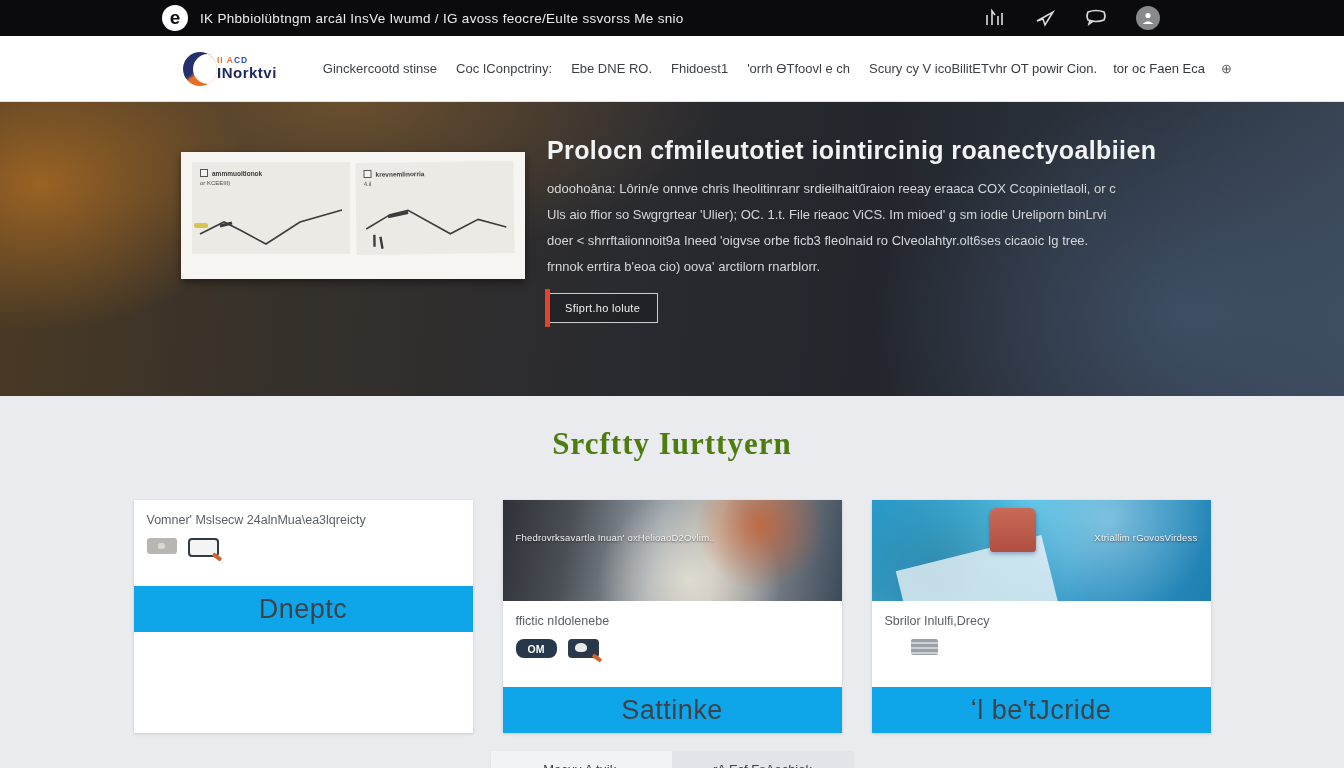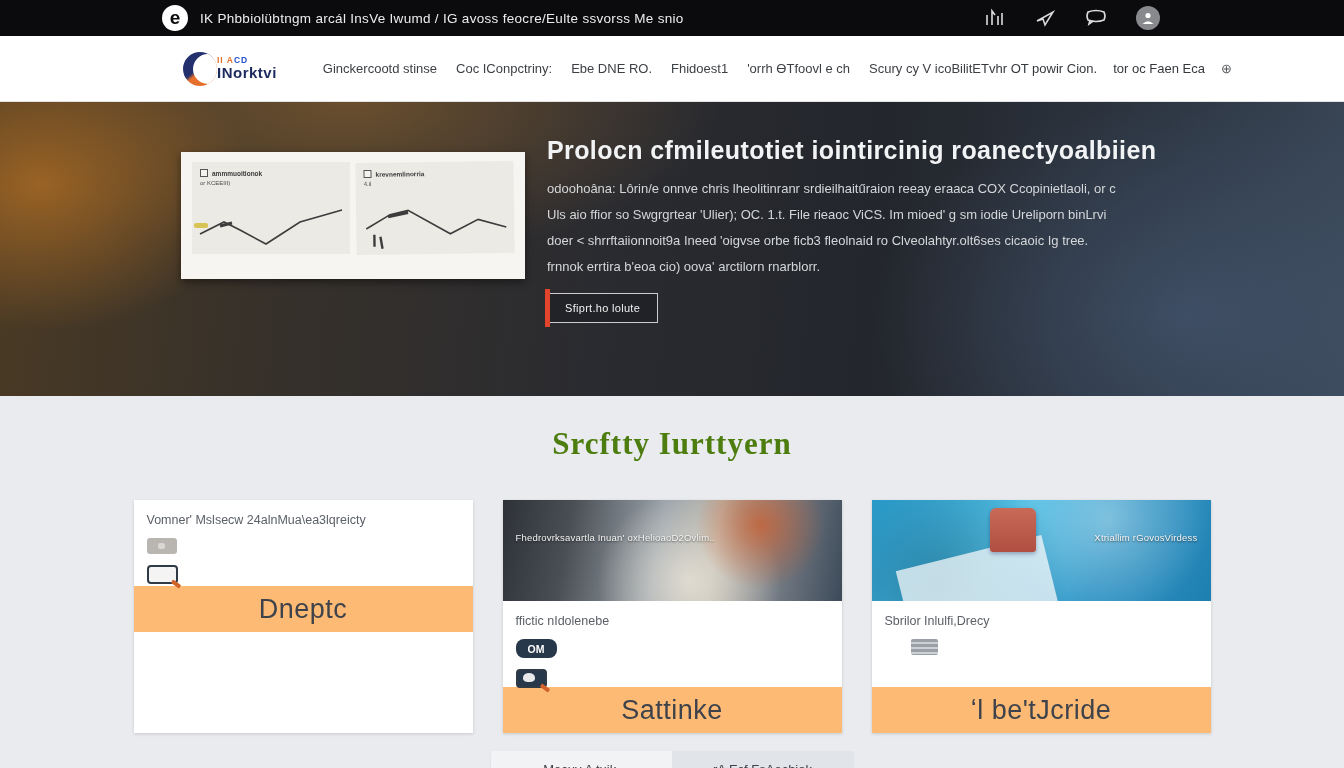--- a/index.html
+++ b/index.html
@@ -77,33 +77,33 @@
   .ci-3 { background:
       radial-gradient(circle at 70% 20%, rgba(255,255,255,.35), transparent 40%),
       radial-gradient(circle at 20% 85%, rgba(20,90,120,.55), transparent 45%),
       linear-gradient(120deg,#2a9fd0 0%,#58c4e8 38%,#3396c6 68%,#1d7eb0 100%); }
   .ci-3 .cap { position:absolute; left:118px; top:8px; width:46px; height:44px; background:linear-gradient(#c96a58,#b04f42); border-radius:6px 6px 3px 3px; box-shadow:0 2px 4px rgba(0,0,60,.3); }
   .ci-3 .paper { position:absolute; left:30px; top:52px; width:150px; height:70px; background:rgba(245,248,250,.75); transform:rotate(-14deg); }
   .ov { position:absolute; color:#f4f4f4; font-size:9.5px; text-shadow:0 1px 2px rgba(0,0,0,.55); letter-spacing:.2px; }
   .ov-l { left:13px; top:32px; } .ov-r { right:13px; top:32px; text-align:right; }
   .card-body { height:86px; padding:13px 13px 0; }
   .card-caption { font-size:12.5px; color:#5b6067; }
-  .card-icons { margin-top:11px; display:flex; align-items:flex-start; gap:11px;flex-direction:column; }
+  .card-icons { margin-top:11px; display:flex; align-items:flex-start; gap:11px; }
   .ic-badge { width:30px; height:16px; background:#b9b6b2; border-radius:3px; position:relative; }
   .ic-badge::after { content:""; position:absolute; left:11px; top:5px; width:7px; height:6px; background:#d9d7d4; border-radius:2px; }
   .ic-monitor { width:31px; height:19px; border:2.5px solid #2e3b47; border-radius:4px; background:#f4f4f4; position:relative; }
   .ic-monitor::after { content:""; position:absolute; right:-5px; bottom:-4px; width:10px; height:4px;
                        background:#d2622a; transform:rotate(35deg); border-radius:1px; }
   .ic-om { min-width:41px; height:19px; background:#27384a; border-radius:8px; color:#fff; font-size:10.5px;
            font-weight:bold; display:flex; align-items:center; justify-content:center; padding:0 8px; }
   .ic-monitor.dark { background:#27384a; }
   .ic-monitor.dark::before { content:""; position:absolute; left:5px; top:2px; width:12px; height:9px; background:#e9e9e9; border-radius:50% 50% 40% 40%; }
   .ic-printer { width:27px; height:16px; border-radius:2px; margin-left:26px;
                 background:repeating-linear-gradient(#9aa0a6 0 3px, #cdd1d5 3px 5px); }
-  .card-footer { height:46px; background:#fdba74; display:flex; align-items:center; justify-content:center; }
+  .card-footer { height:46px; background:#0ea5e9; display:flex; align-items:center; justify-content:center; }
   .card-title { font-size:27px; color:#3e434b; letter-spacing:.5px; }
 
   
   .tabs-row { display:flex; justify-content:center; margin-top:18px; }
   .tabs { display:flex; background:#e1e4e8; box-shadow:0 1px 2px rgba(0,0,0,.08); }
   .tab { padding:11px 27px; font-size:13px; color:#3d4147; white-space:nowrap; cursor:pointer; min-width:181px; text-align:center; }
   .tab.active { background:#f2f3f5; }
 
   .bottom-strip { height:23px; background:#ffffff; }
 </style>

